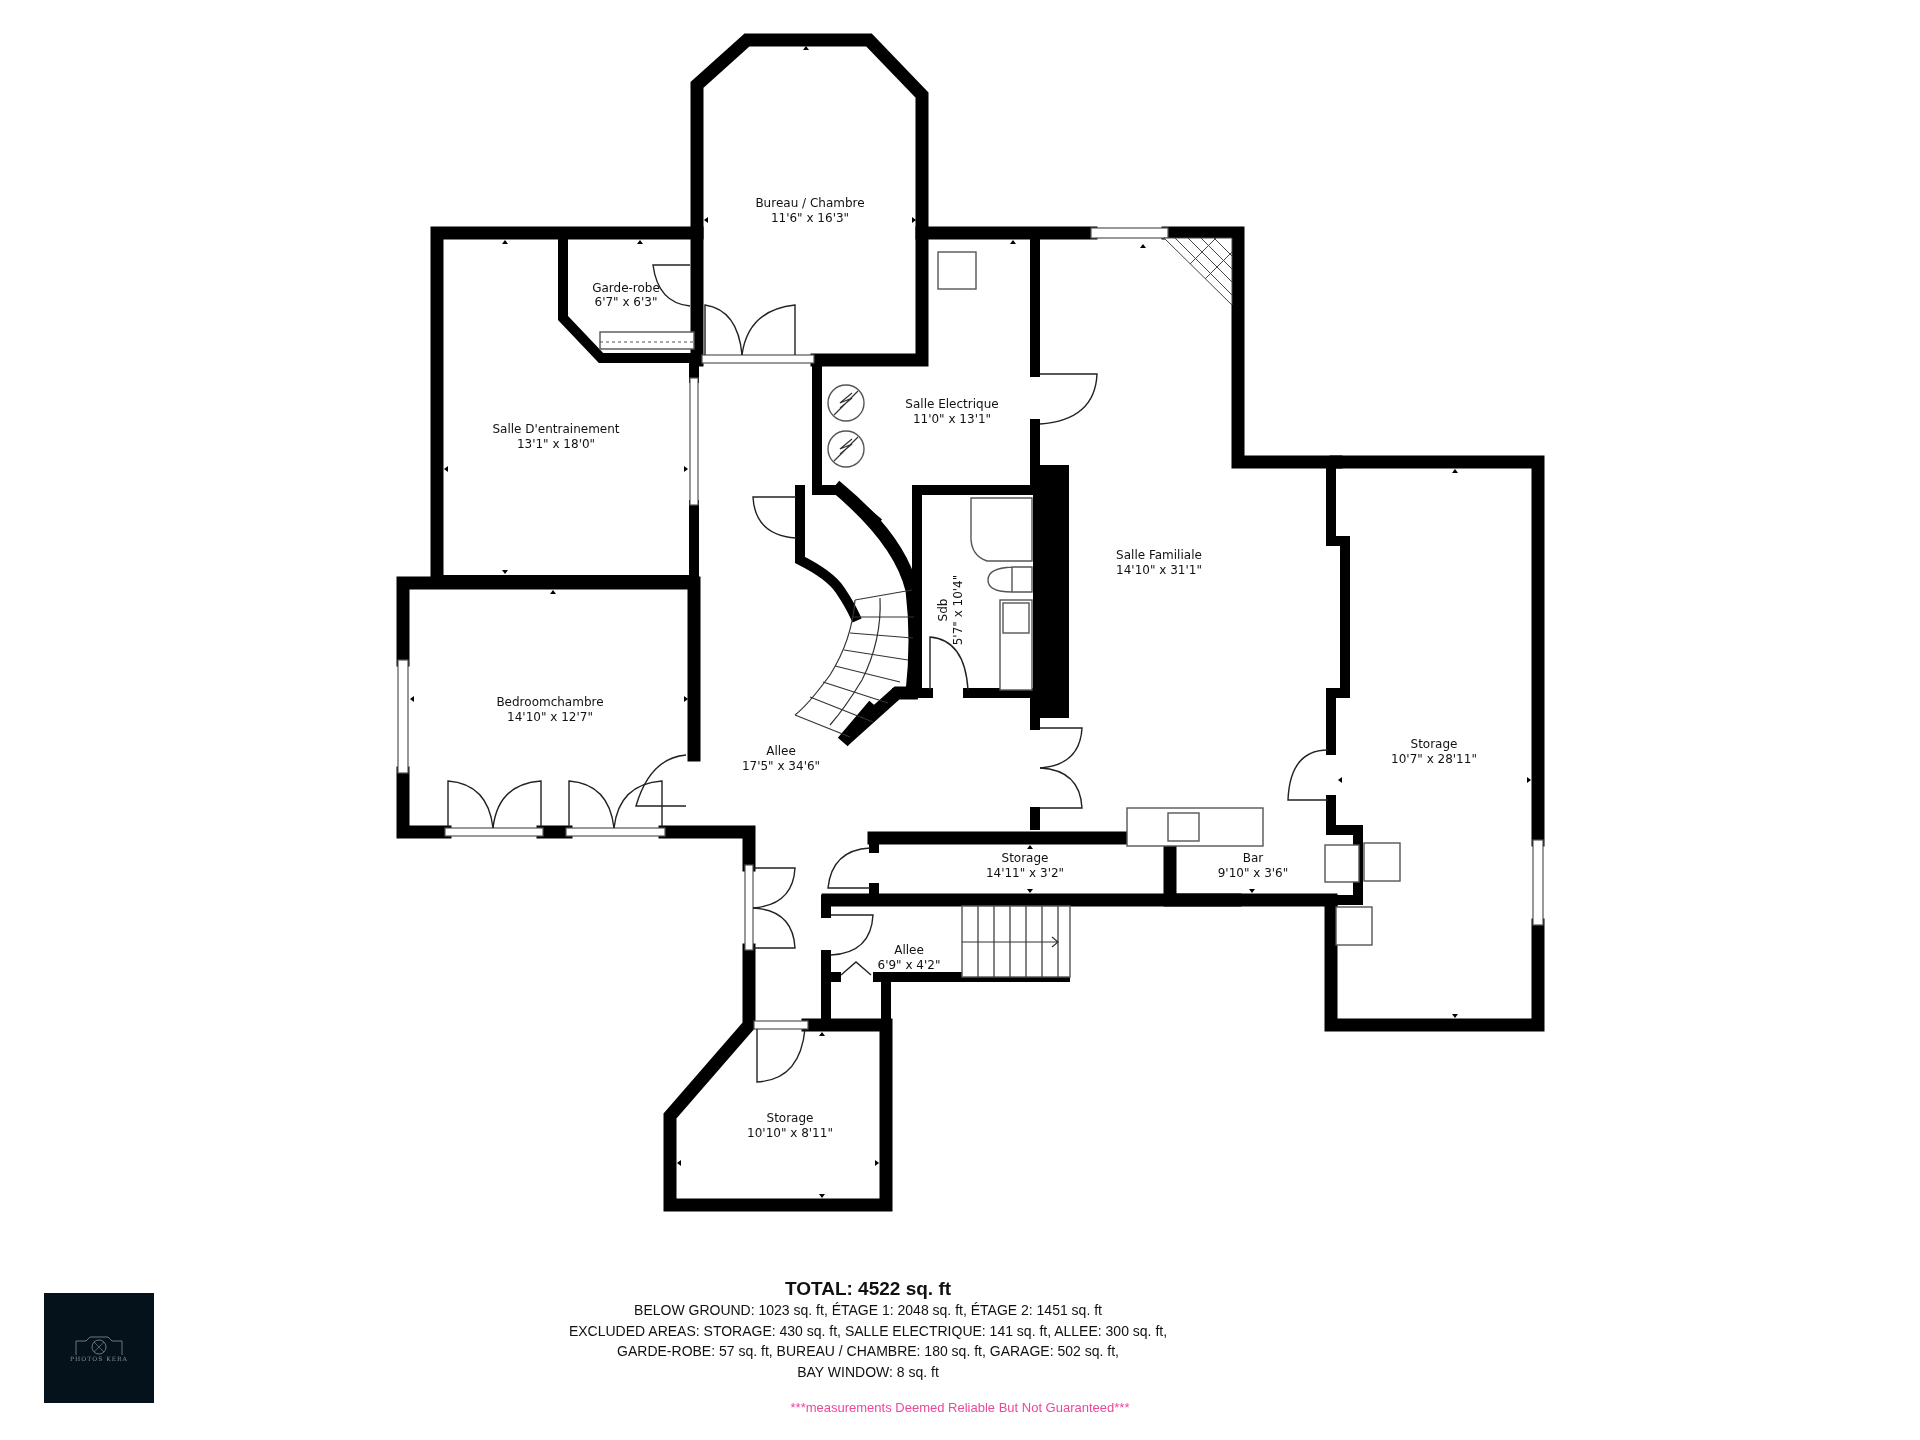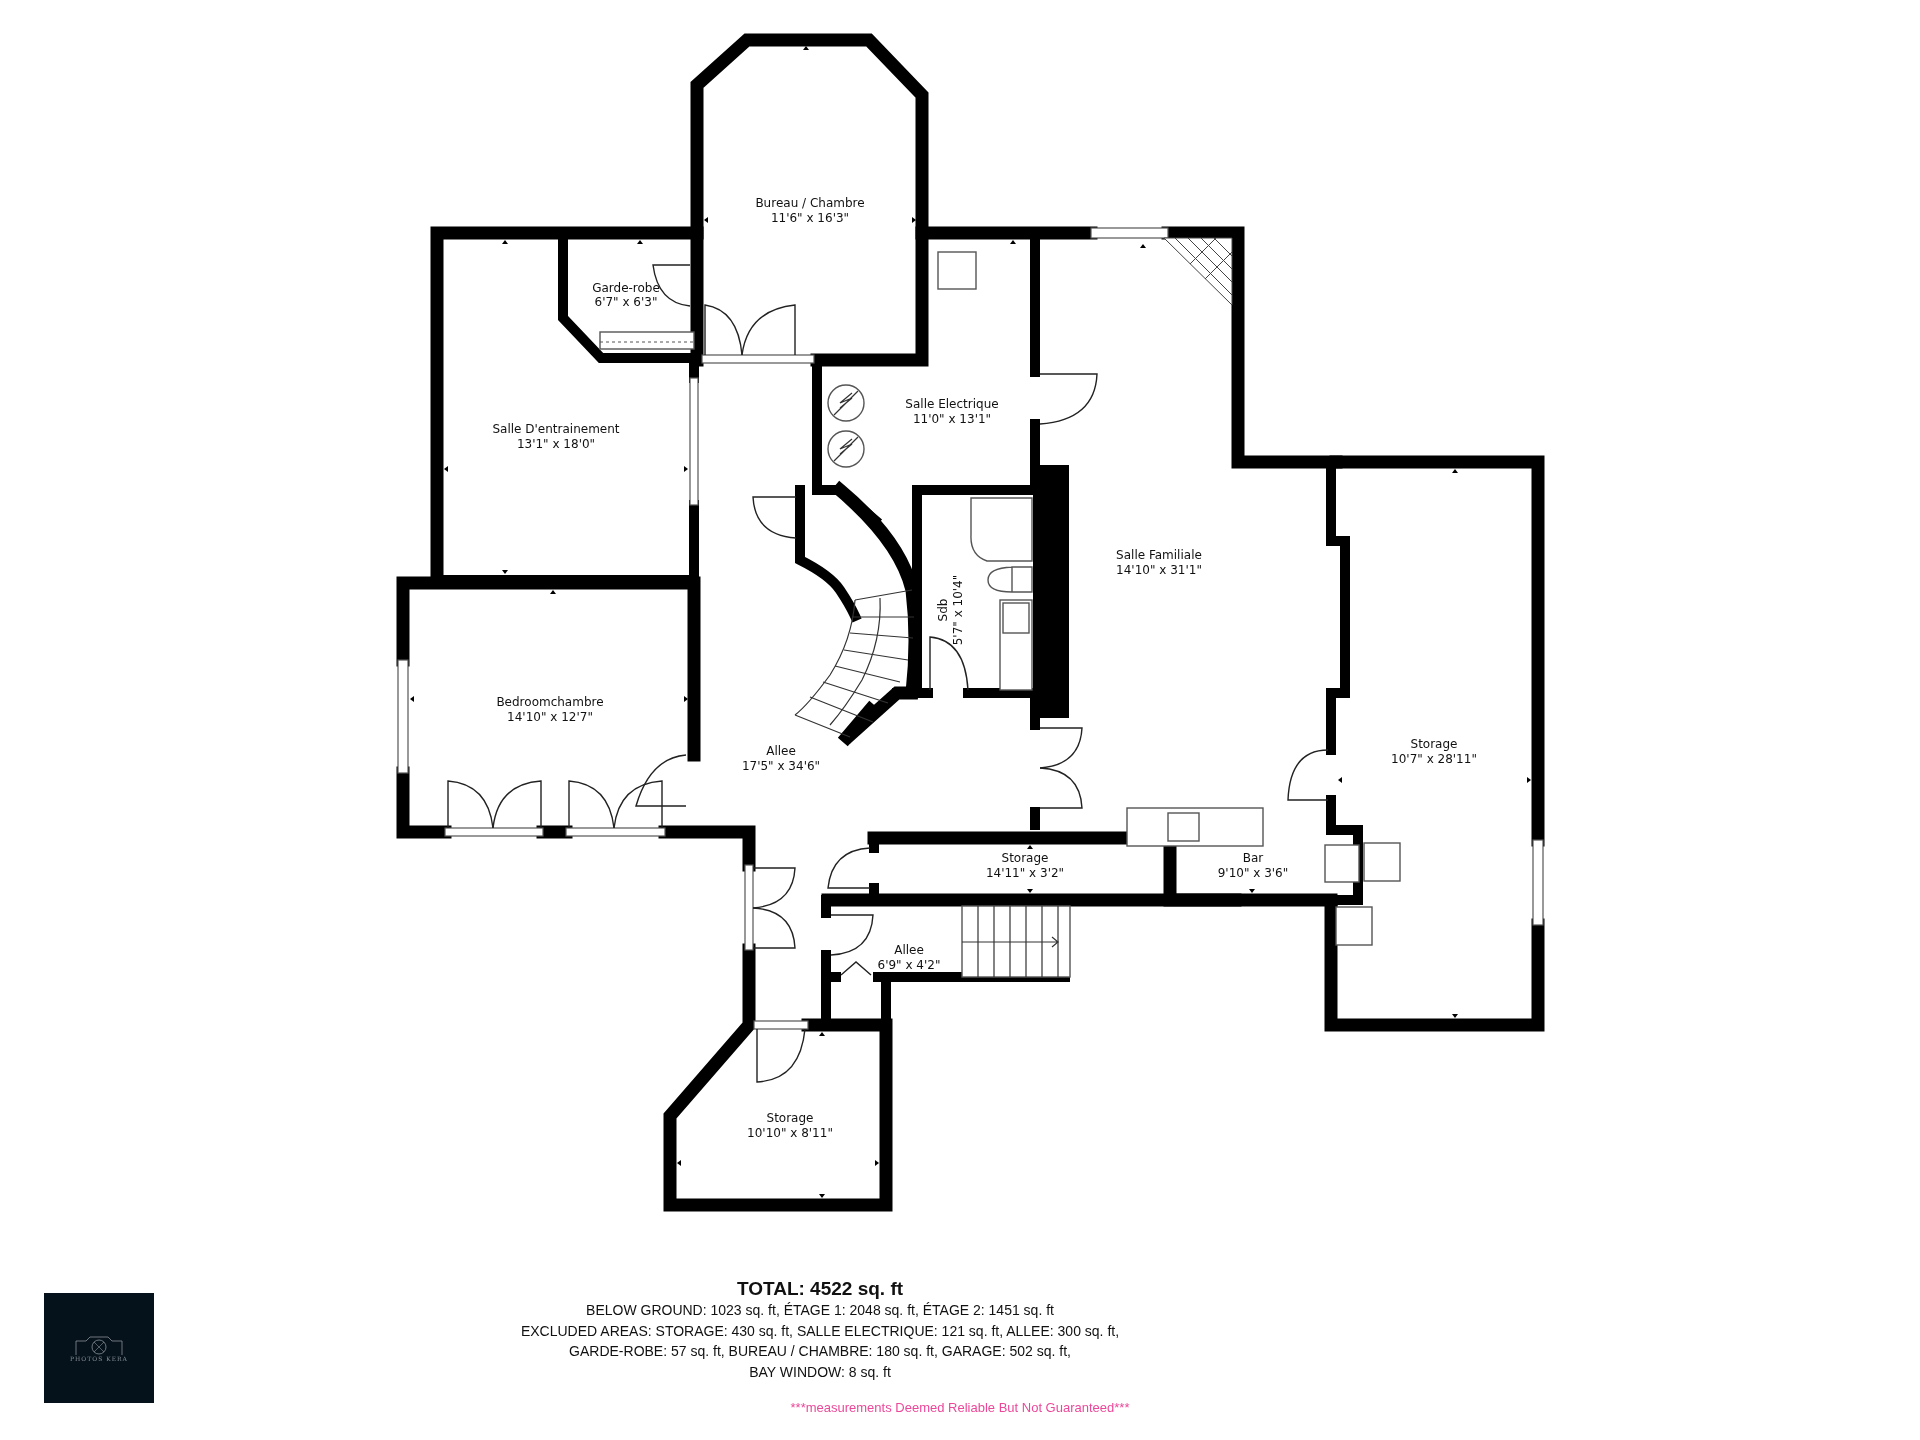--- a/index.html
+++ b/index.html
@@ -10,21 +10,21 @@
     .wall-thin { fill: none; stroke: #000; stroke-width: 10; stroke-linecap: square; }
     .fill-black { fill: #000; }
     .opening { fill: #fff; stroke: #555; stroke-width: 1.2; }
     .fix { fill: #fff; stroke: #555; stroke-width: 1.4; }
     .door { fill: none; stroke: #222; stroke-width: 1.4; }
     .stair { fill: none; stroke: #333; stroke-width: 1.2; }
     .hatch { stroke: #444; stroke-width: 1; }
     .room-label text { font-family: "DejaVu Sans", sans-serif; font-size: 12px; fill: #111; text-anchor: middle; }
     .tick { fill: #000; }
     #summary { position: absolute; left: 0; top: 1278px; width: 1640px; text-align: center;
-               font-family: "Liberation Sans", sans-serif; color: #111; }
+               font-family: "Liberation Sans", sans-serif; color: #111; padding-left: 48px; }
     #summary .total { font-weight: bold; font-size: 19px; line-height: 22px; }
     #summary .line { font-size: 14px; line-height: 20.5px; }
     #disclaimer { position: absolute; left: 0; top: 1400px; width: 1920px; text-align: center;
                   font-family: "Liberation Sans", sans-serif; font-size: 13px; color: #ec4899; }
     #logo { position: absolute; left: 44px; top: 1293px; width: 110px; height: 110px; background: #05121c; }
     #logo .logo-text { position: absolute; left: 0; top: 62px; width: 110px; text-align: center;
                        font-family: "DejaVu Serif", serif; font-size: 6px; letter-spacing: 1px; color: #8a9196; }
     #logo svg { position: absolute; left: 30px; top: 42px; }
   </style>
 </head>
@@ -245,21 +245,21 @@
     <path d="M 822 1032 l -3 4 h 6 z"></path>
     <path d="M 822 1198 l -3 -4 h 6 z"></path>
     <path d="M 677 1163 l 4 -3 v 6 z"></path>
     <path d="M 879 1163 l -4 -3 v 6 z"></path>
   </g>
 </svg>
 
 <div id="summary">
   <div class="total">TOTAL: 4522 sq. ft</div>
   <div class="line">BELOW GROUND: 1023 sq. ft, ÉTAGE 1: 2048 sq. ft, ÉTAGE 2: 1451 sq. ft</div>
-  <div class="line">EXCLUDED AREAS: STORAGE: 430 sq. ft, SALLE ELECTRIQUE: 121 sq. ft, ALLEE: 300 sq. ft,</div>
+  <div class="line">EXCLUDED AREAS: STORAGE: 430 sq. ft, SALLE ELECTRIQUE: 141 sq. ft, ALLEE: 300 sq. ft,</div>
   <div class="line">GARDE-ROBE: 57 sq. ft, BUREAU / CHAMBRE: 180 sq. ft, GARAGE: 502 sq. ft,</div>
   <div class="line">BAY WINDOW: 8 sq. ft</div>
 </div>
 
 <div id="disclaimer">***measurements Deemed Reliable But Not Guaranteed***</div>
 
 <div id="logo">
   <svg width="50" height="22" viewBox="0 0 50 22">
     <path d="M 2 20 L 2 6 L 12 6 L 16 2 L 34 2 L 38 6 L 48 6 L 48 20" fill="none" stroke="#8a9196" stroke-width="0.8"></path>
     <circle cx="25" cy="12" r="7" fill="none" stroke="#8a9196" stroke-width="0.8"></circle>

